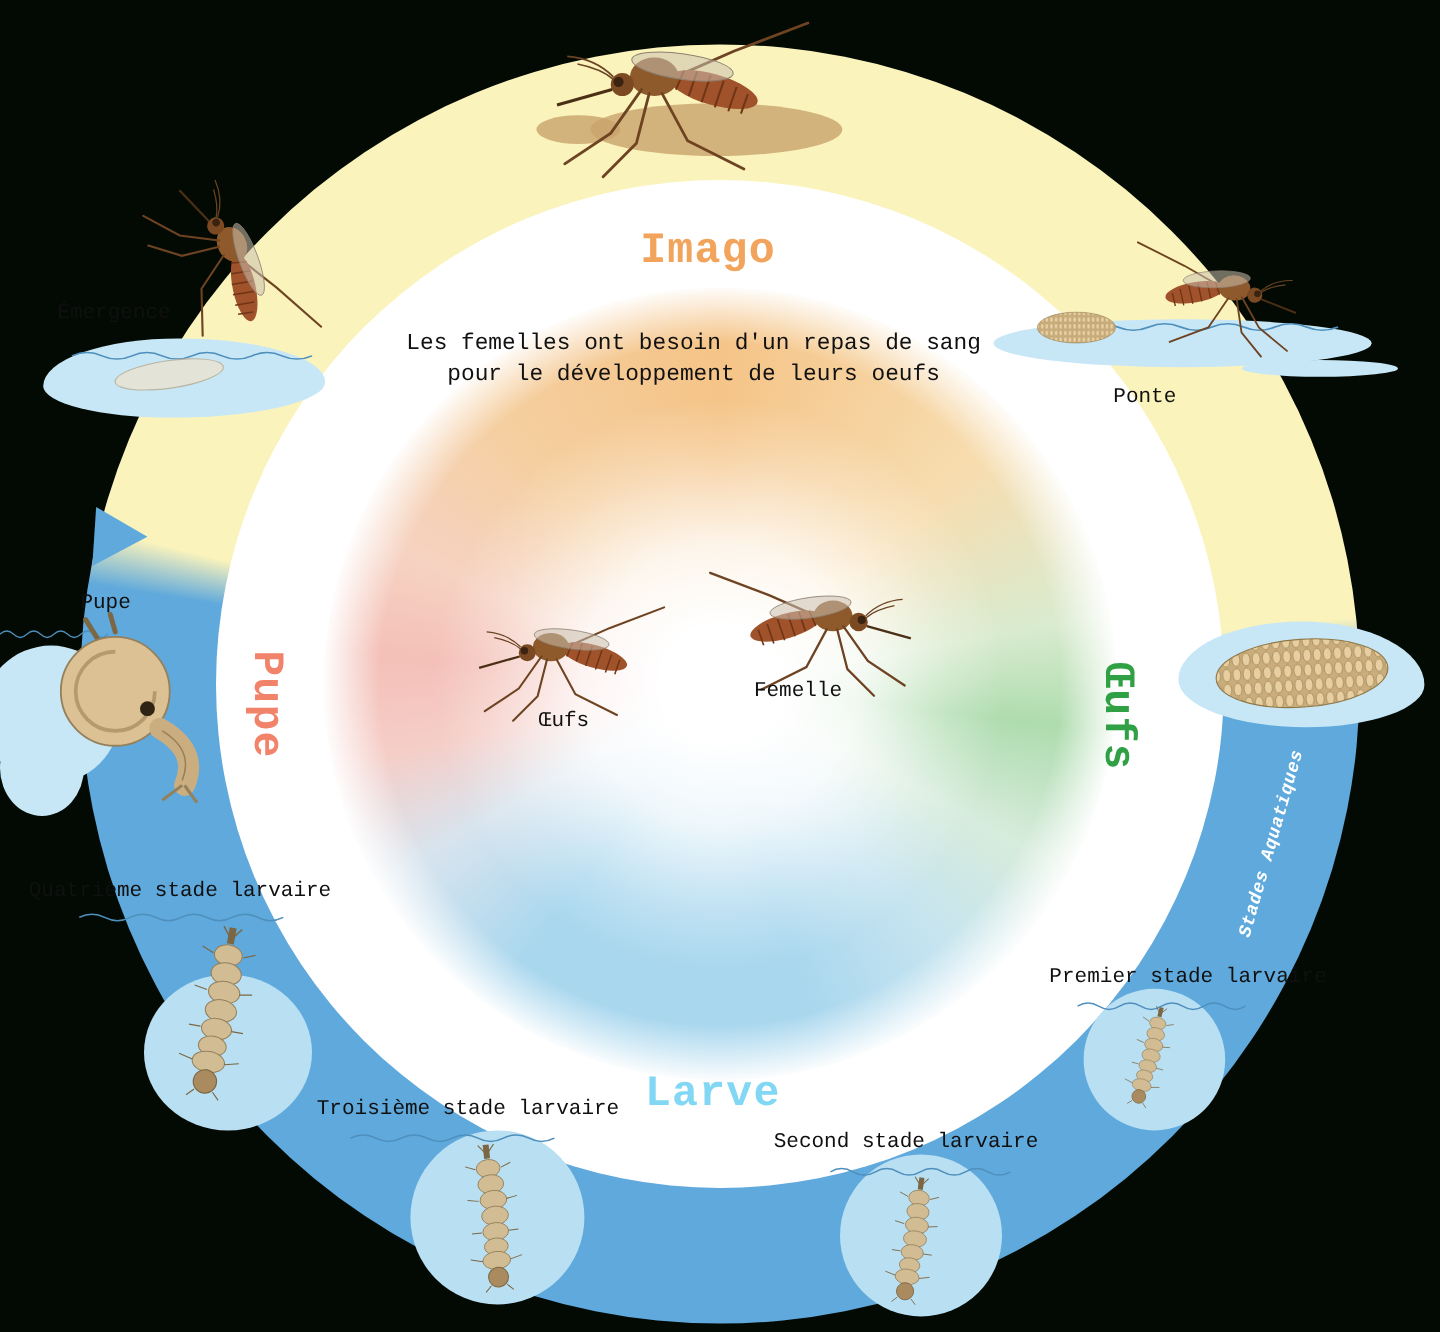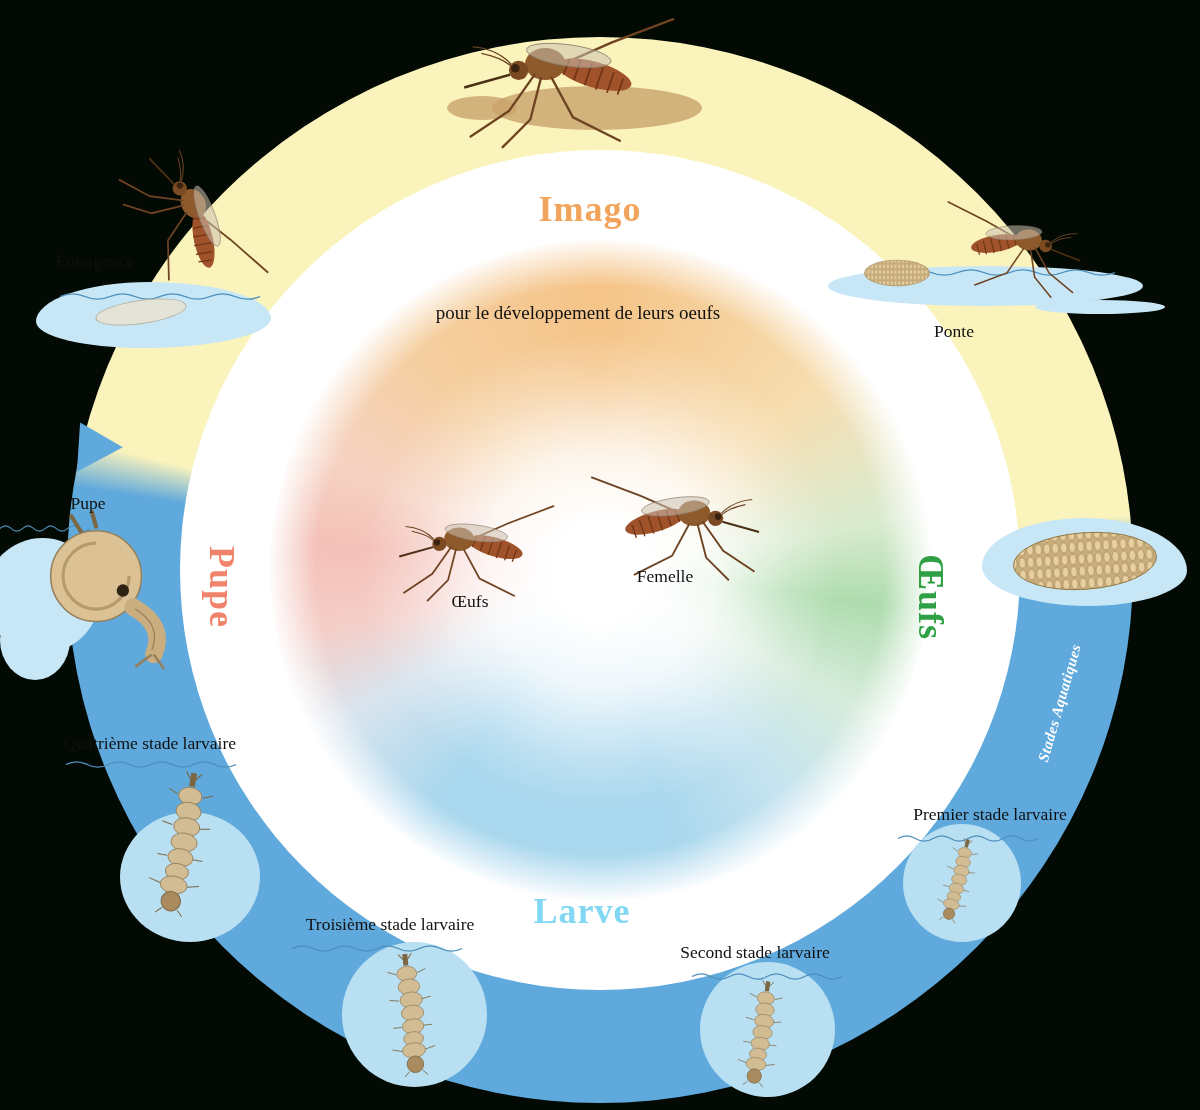--- a/index.html
+++ b/index.html
@@ -1,19 +1,19 @@
 <!DOCTYPE html>
 <html><head>
 <meta charset="utf-8">
 <style>
   html,body{margin:0;padding:0;background:#030a04;}
   #canvas{
     position:relative;width:1200px;height:1110px;overflow:hidden;
     background:#030a04;
-    font-family:Liberation Serif, serif;
+    font-family:Liberation Mono, monospace;
     color:#101010;
   }
   .abs{position:absolute;}
   
   .outer-ring{
     left:67px;top:37px;width:1066px;height:1066px;border-radius:50%;
     background:conic-gradient(from 0deg,
       #FBF3BC 0deg,#FBF3BC 84deg,
       #5FA9DC 89deg,#5FA9DC 279deg,
       #FBF3BC 284deg,#FBF3BC 360deg);
@@ -213,25 +213,25 @@
   <svg class="art" style="left:372px;top:492px;width:215px;height:118px;" viewBox="0 0 220 150">
       <use href="#mosq"></use>
     </svg>
   <svg class="art" style="left:552px;top:462px;width:240px;height:128px;transform:scaleX(-1);" viewBox="0 0 220 150">
       <use href="#mosq"></use>
     </svg>
 
   <div class="phase phase-imago" style="left:590px;top:209px;">Imago</div>
   <div class="phase phase-pupe" style="left:222px;top:587px;">Pupe</div>
   <div class="phase phase-oeufs" style="left:931px;top:597px;">Œufs</div>
-  <div class="phase phase-larve" style="left:582px;top:911px;">Larve</div>
+  <div class="phase phase-larve" style="left:594px;top:911px;">Larve</div>
   <div class="aquatic" style="left:1060px;top:703px;">Stades Aquatiques</div>
 
   <div class="note" style="left:578px;top:274px;">
-    <br>
+    <span>Les femelles ont besoin d'un repas de sang</span><br>
     <span>pour le développement de leurs oeufs</span>
   </div>
 
   <div class="slabel" style="left:95px;top:261px;">Émergence</div>
   <div class="slabel" style="left:954px;top:331px;">Ponte</div>
   <div class="slabel" style="left:88px;top:503px;">Pupe</div>
   <div class="slabel" style="left:990px;top:814px;">Premier stade larvaire</div>
   <div class="slabel" style="left:755px;top:952px;">Second stade larvaire</div>
   <div class="slabel" style="left:390px;top:924px;">Troisième stade larvaire</div>
   <div class="slabel" style="left:150px;top:743px;text-align:center;">Quatrième stade larvaire</div>

